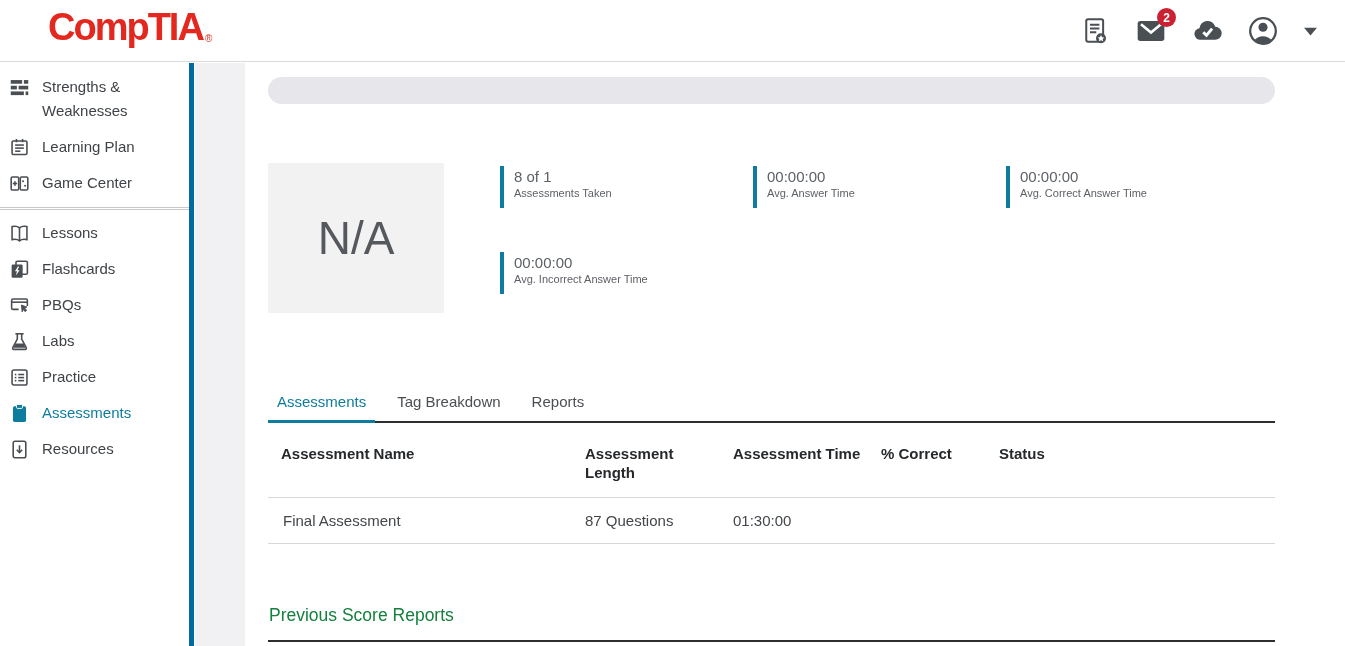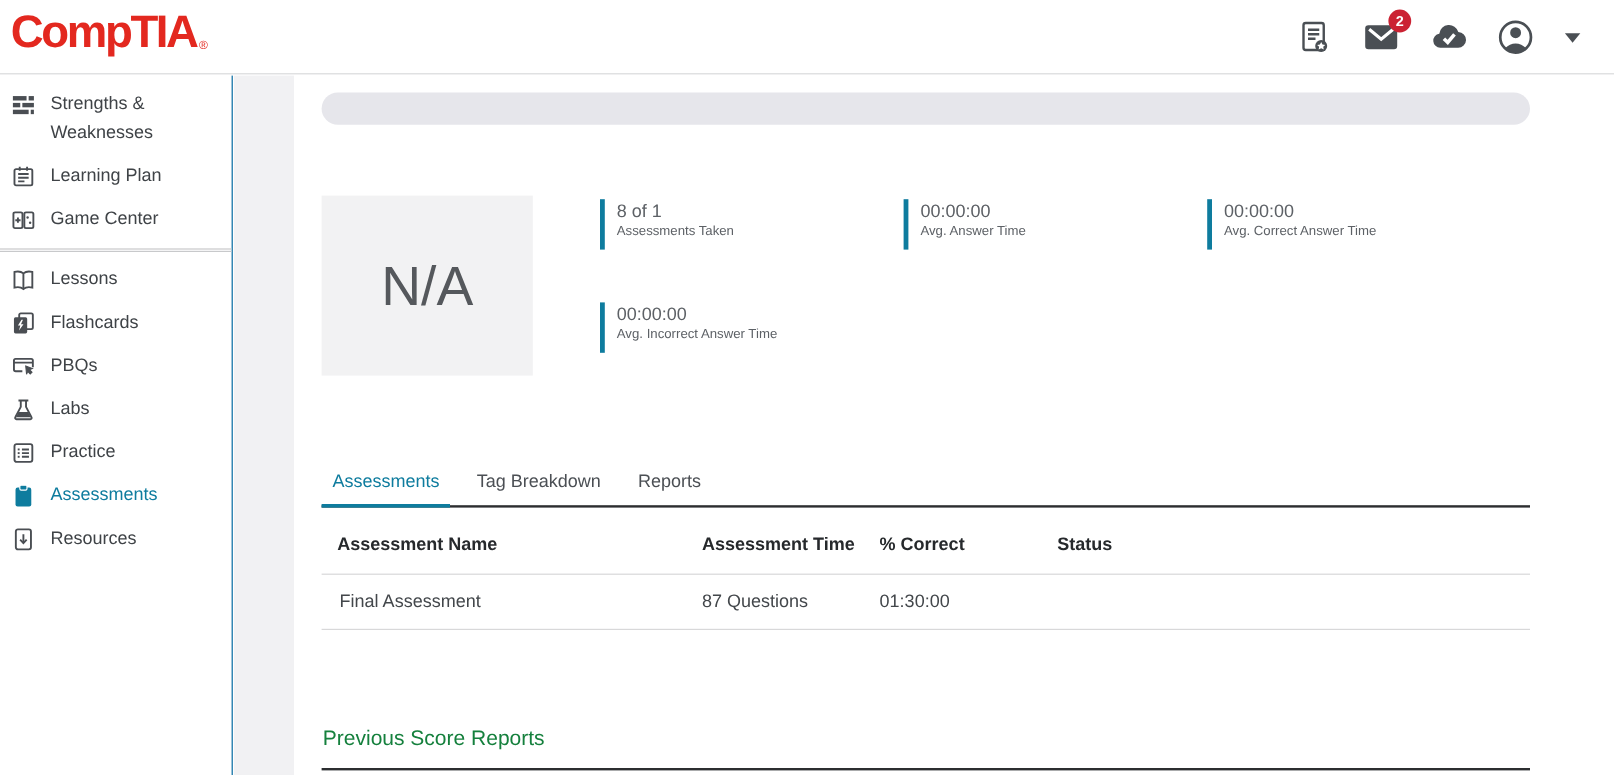--- a/index.html
+++ b/index.html
@@ -4,29 +4,29 @@
 <title>CompTIA</title>
 <style>
   * { box-sizing: border-box; margin: 0; padding: 0; }
   html, body { background: #ffffff; }
   body { font-family: "Liberation Sans", "DejaVu Sans", sans-serif; }
   .app { position: relative; width: 1345px; height: 646px; background: #fff; overflow: hidden; }
 
   
   .header { position: absolute; top: 0; left: 0; right: 0; height: 62px; background: #fff; border-bottom: 1px solid #d9dadb; z-index: 5; }
   .logo { position: absolute; left: 9px; top: 6px; display: flex; color: #e3281f; cursor: pointer; }
-  .logo .logo-text { font-size: 38px; font-weight: bold; letter-spacing: -2px; }
+  .logo .logo-text { font-size: 38px; font-weight: bold; letter-spacing: -2px; margin-left: 39px; }
   .logo .reg { font-size: 10px; align-self: flex-end; margin: 0 0 5px 2px; }
   .header-icons { position: absolute; right: 26px; top: 0; height: 62px; display: flex; align-items: center; gap: 24px; }
   .hicon { position: relative; width: 32px; height: 32px; display: flex; align-items: center; justify-content: center; cursor: pointer; }
   .badge { position: absolute; top: -7px; right: -9px; min-width: 19px; height: 19px; border-radius: 50%; background: #cb2233; color: #fff; font-size: 12px; font-weight: bold; display: flex; align-items: center; justify-content: center; }
   .caret-wrap { width: 16px; height: 32px; display: flex; align-items: center; cursor: pointer; }
 
   
-  .sidebar { position: absolute; top: 63px; left: 0; width: 194px; bottom: 0; background: #fff; border-right: 1px solid #0369a1; padding-top: 7px; }
+  .sidebar { position: absolute; top: 63px; left: 0; width: 194px; bottom: 0; background: #fff; border-right: 5px solid #0369a1; padding-top: 7px; }
   .side-item { display: flex; align-items: flex-start; gap: 12px; padding: 7px 6px 7px 9px; font-size: 15px; color: #3f4347; cursor: pointer; }
   .side-item .sicon { flex: 0 0 21px; height: 21px; margin-top: 0; }
   .side-item .slabel { line-height: 24px; margin-top: -2px; max-width: 150px; }
   .side-item.active { color: #0e7c9e; }
   .side-divider { height: 3px; border-top: 1px solid #c8c9cb; border-bottom: 1px solid #c8c9cb; margin: 5px 0 6px 0; }
 
   .gutter { position: absolute; top: 63px; left: 195px; width: 50px; bottom: 0; background: #f1f1f3; }
 
   
   .main { position: absolute; top: 62px; left: 245px; right: 0; bottom: 0; background: #fff; }
@@ -267,20 +267,21 @@
     <div class="tabs">
       <div class="tab active">Assessments</div>
       <div class="tab">Tag Breakdown</div>
       <div class="tab">Reports</div>
     </div>
     <div class="tabs-base-line"></div>
 
     <div class="atable">
       <div class="thead">
         <div class="c0">Assessment Name</div>
+        <div><span class="wrap-narrow">Assessment Length</span></div>
         <div>Assessment Time</div>
         <div>% Correct</div>
         <div>Status</div>
       </div>
       <div class="trow">
         <div class="c0">Final Assessment</div>
         <div>87 Questions</div>
         <div>01:30:00</div>
         <div></div>
         <div></div>

